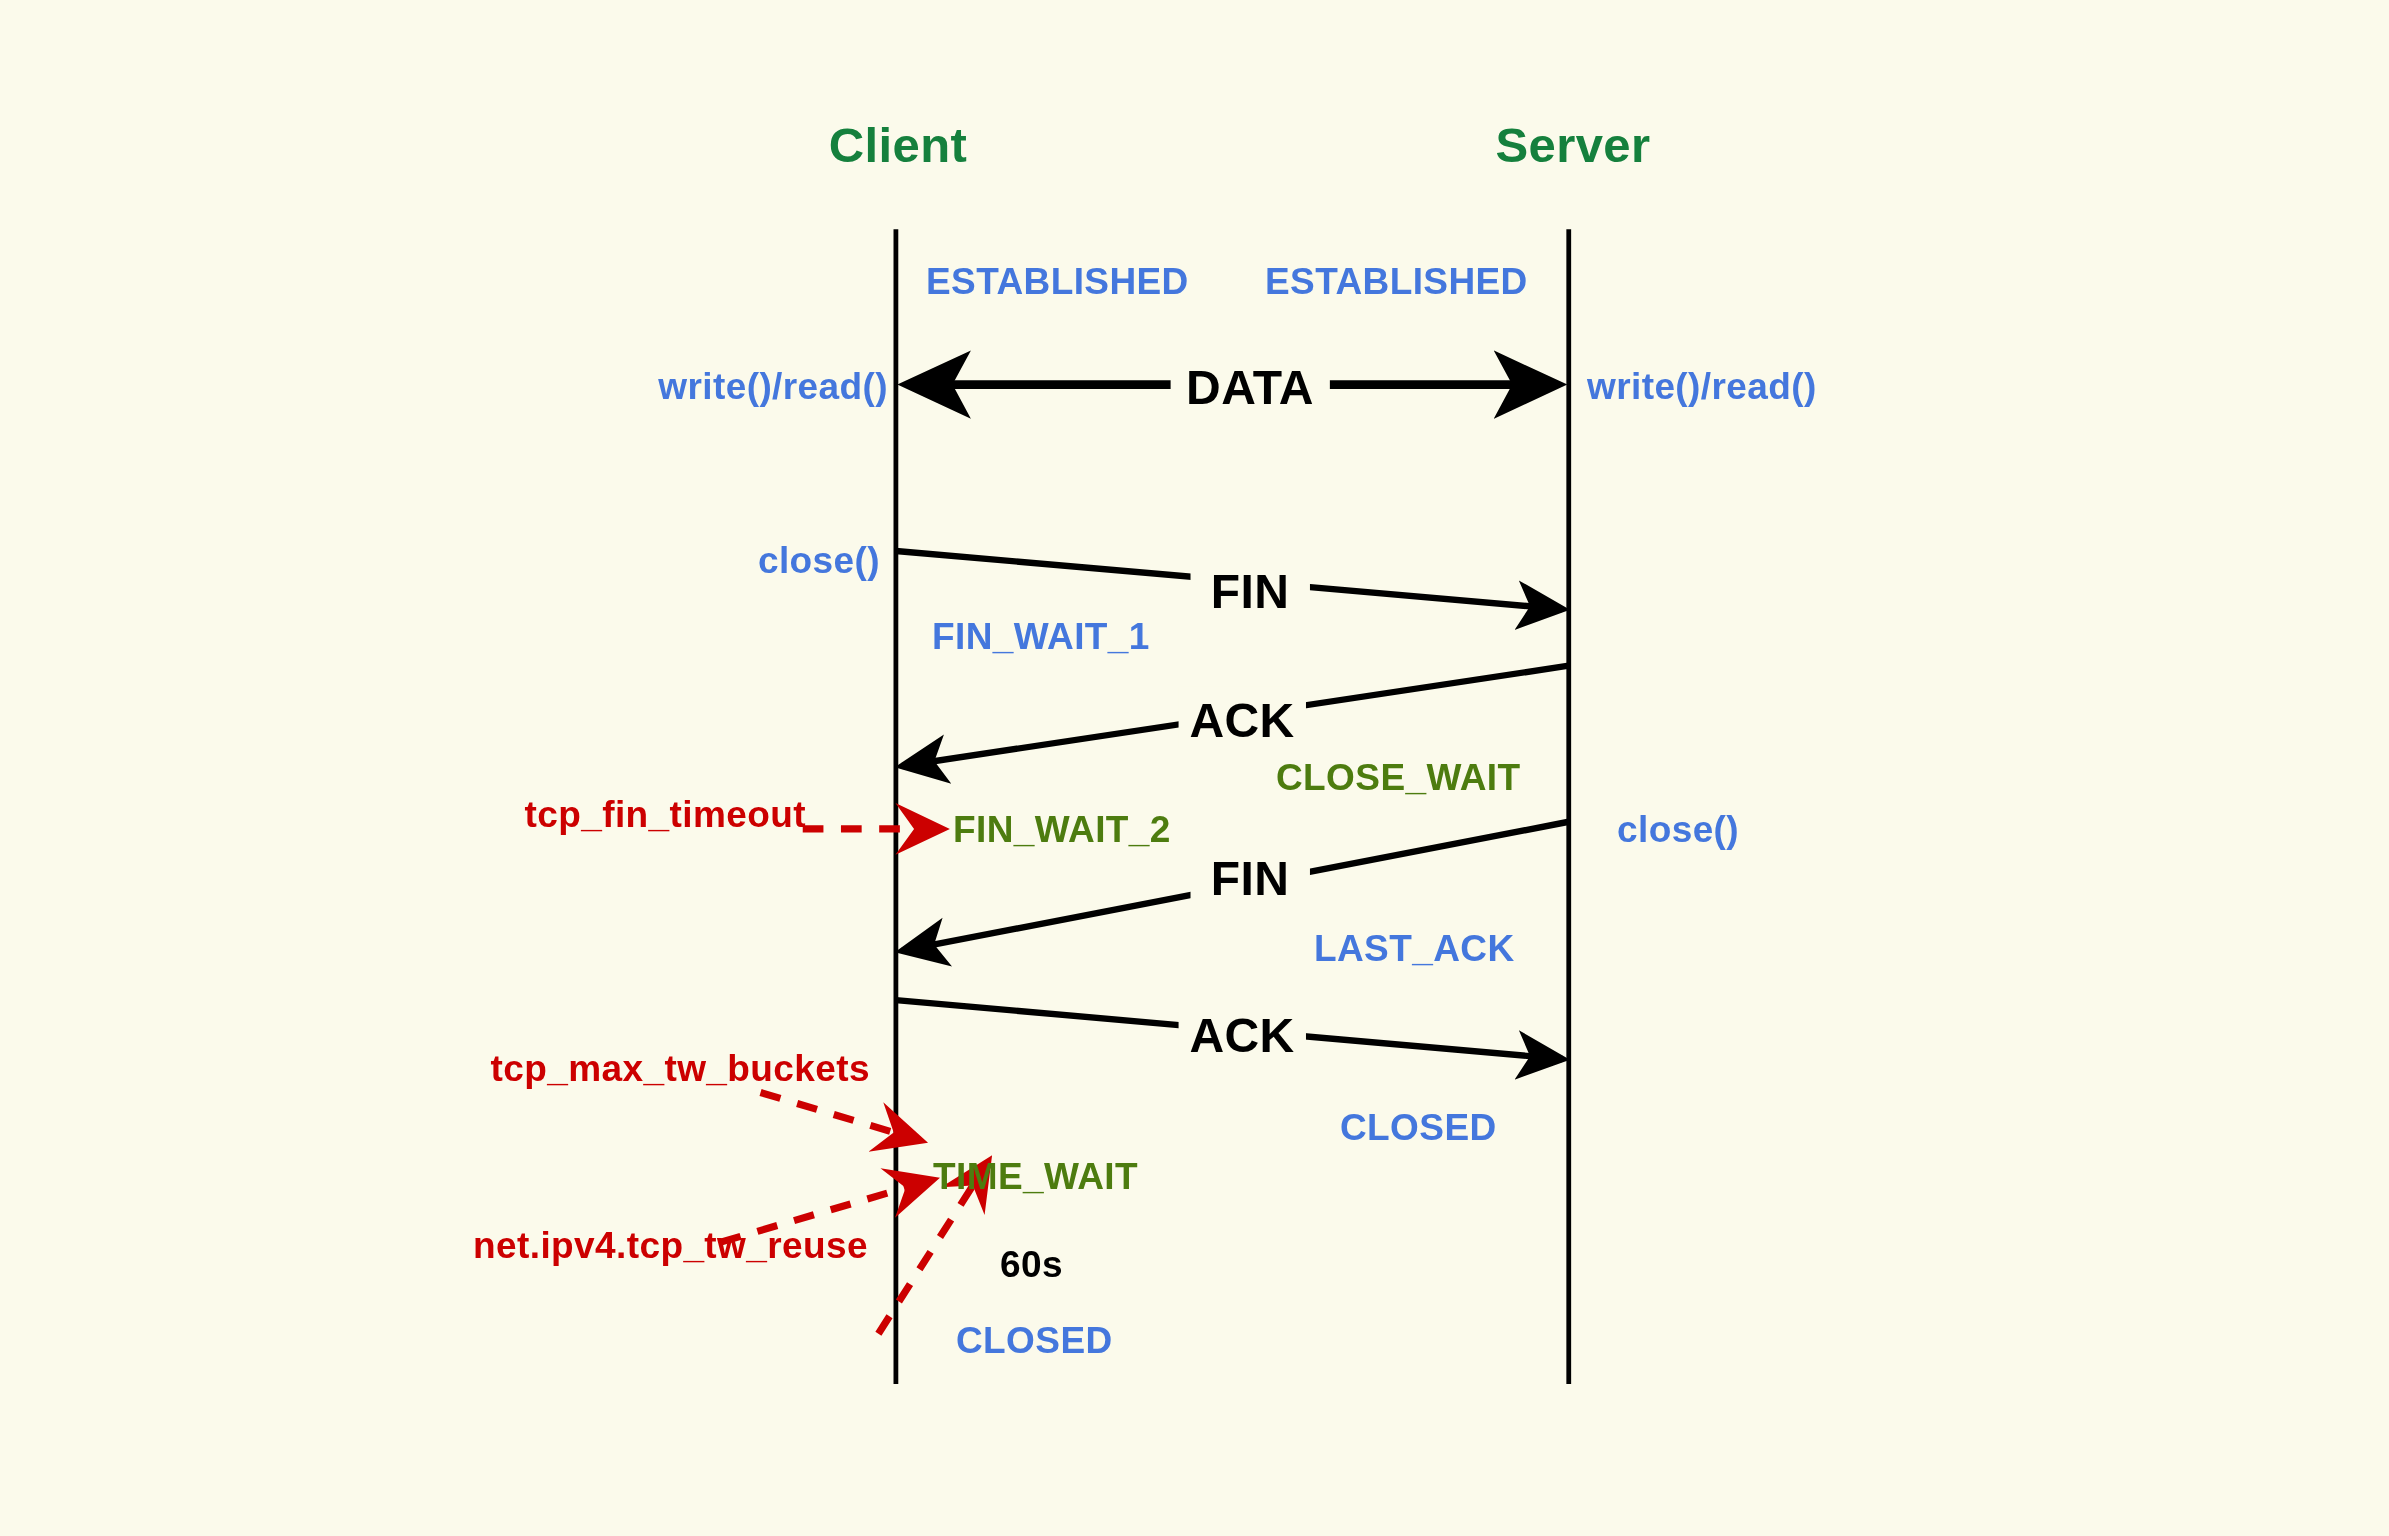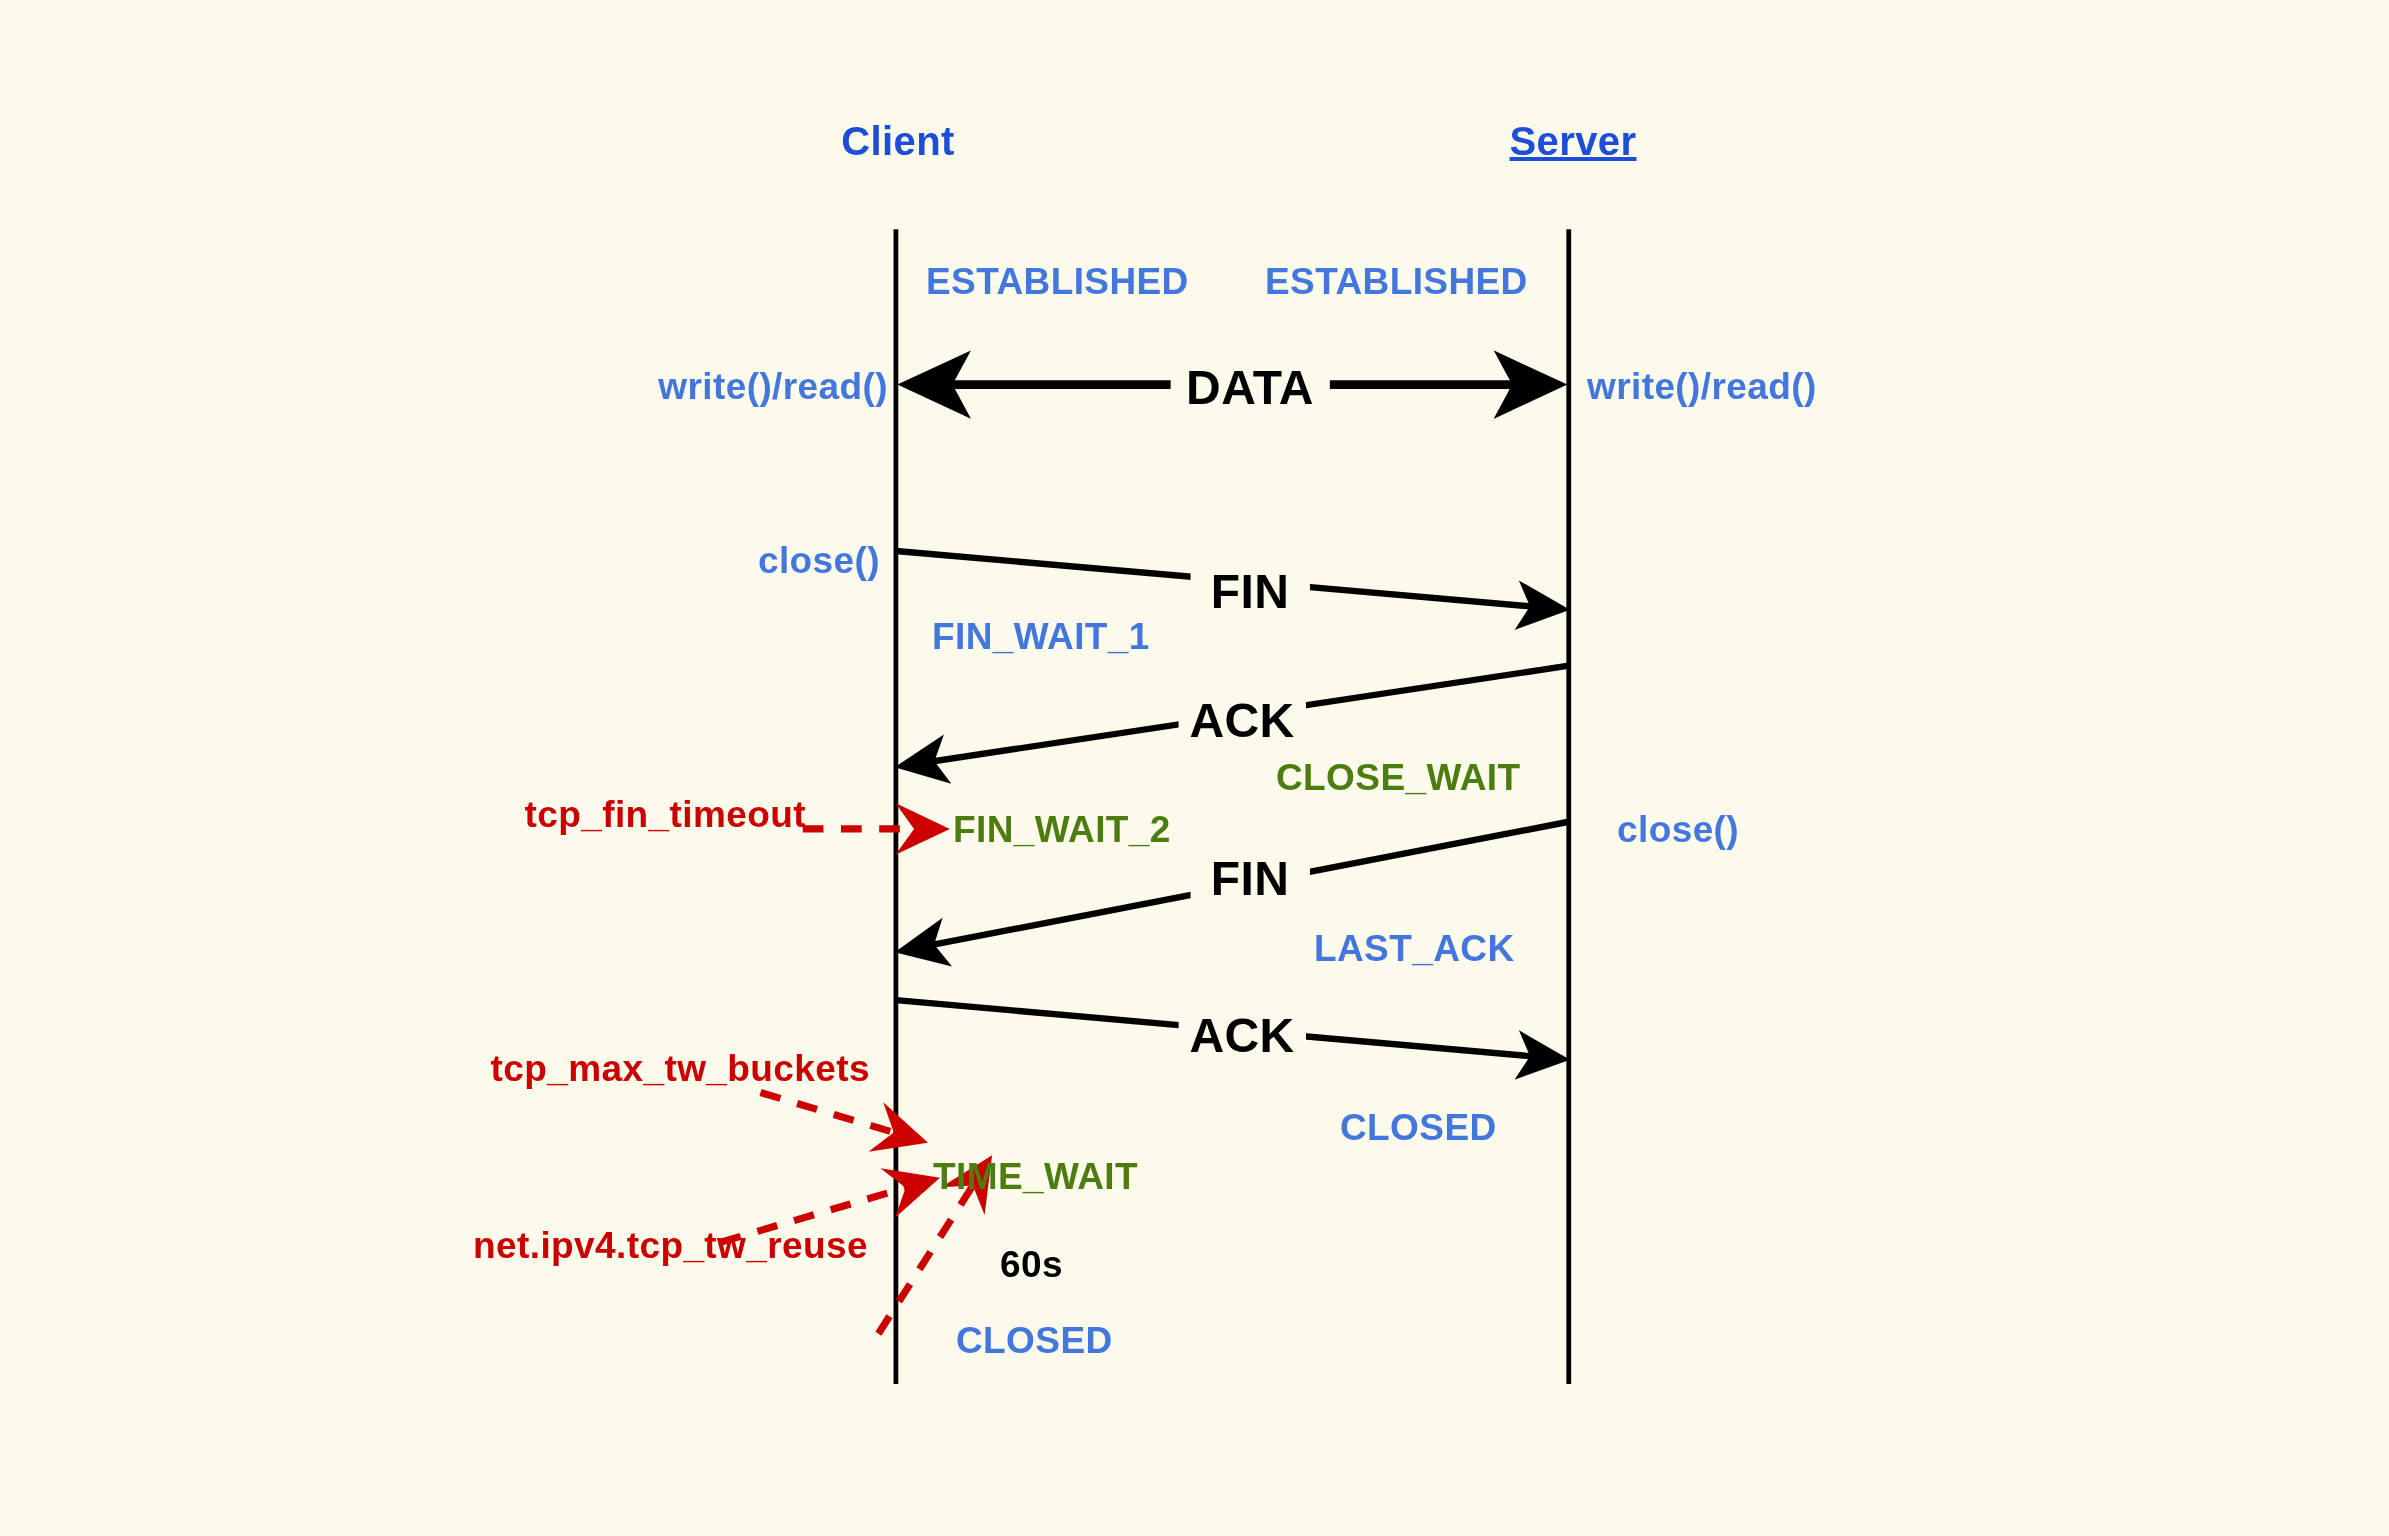--- a/index.html
+++ b/index.html
@@ -28,22 +28,22 @@
     height: 1536px;
   }
   .lbl {
     position: absolute;
     white-space: pre;
     font-family: "Liberation Sans", "DejaVu Sans", sans-serif;
     font-weight: bold;
     line-height: 1;
   }
   .actor-title {
-    font-size: 40px;
-    color: #1d4ed8;
+    font-size: 49px;
+    color: #15803d;
     letter-spacing: 0.4px;
   }
   .state-blue {
     font-size: 37px;
     color: #4477dd;
     letter-spacing: 0.4px;
     text-align: right;
   }
   .state-magenta {
     font-size: 37px;
@@ -116,21 +116,21 @@
 
       <line x1="955" y1="1372" x2="1155" y2="1432" stroke="#cc0000" stroke-width="9" stroke-dasharray="26,22" marker-end="url(#arrow-red)"></line>
 
       <line x1="905" y1="1560" x2="1170" y2="1482" stroke="#cc0000" stroke-width="9" stroke-dasharray="26,22" marker-end="url(#arrow-red)"></line>
 
       <line x1="1103" y1="1675" x2="1240" y2="1460" stroke="#cc0000" stroke-width="9" stroke-dasharray="26,22" marker-end="url(#arrow-red)"></line>
     </g>
   </svg>
 
   <div class="lbl actor-title ctr" style="left:898px; top:121px;">Client</div>
-  <div class="lbl actor-title ctr" style="left:1573px; top:121px;text-decoration:underline;">Server</div>
+  <div class="lbl actor-title ctr" style="left:1573px; top:121px;">Server</div>
 
   <div class="lbl state-blue" style="left:926px; top:263px;">ESTABLISHED</div>
   <div class="lbl state-blue" style="left:1265px; top:263px;">ESTABLISHED</div>
 
   <div class="lbl state-blue rgt" style="left:888px; top:368px;">write()/read()</div>
   <div class="lbl state-blue" style="left:1587px; top:368px;">write()/read()</div>
 
   <div class="lbl msg-black ctr" style="left:1250px; top:364px;">DATA</div>
 
   <div class="lbl state-blue rgt" style="left:880px; top:542px;">close()</div>

